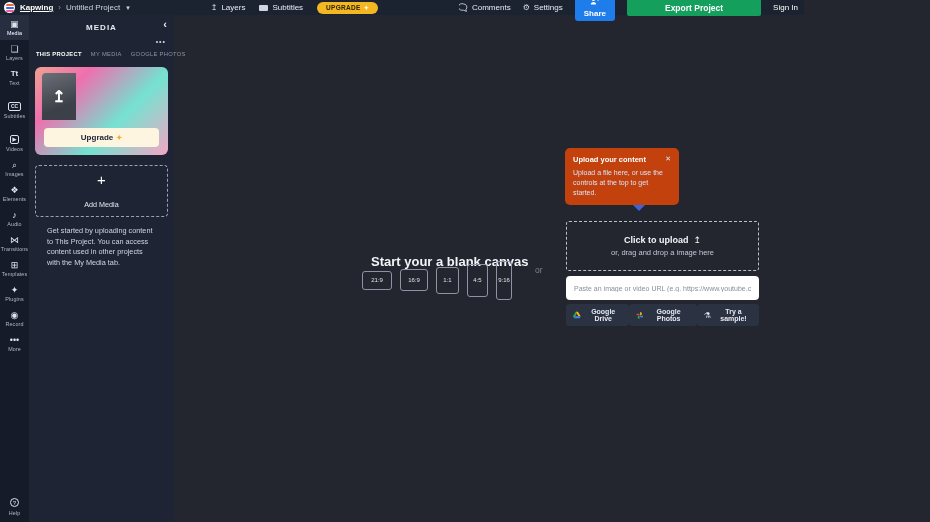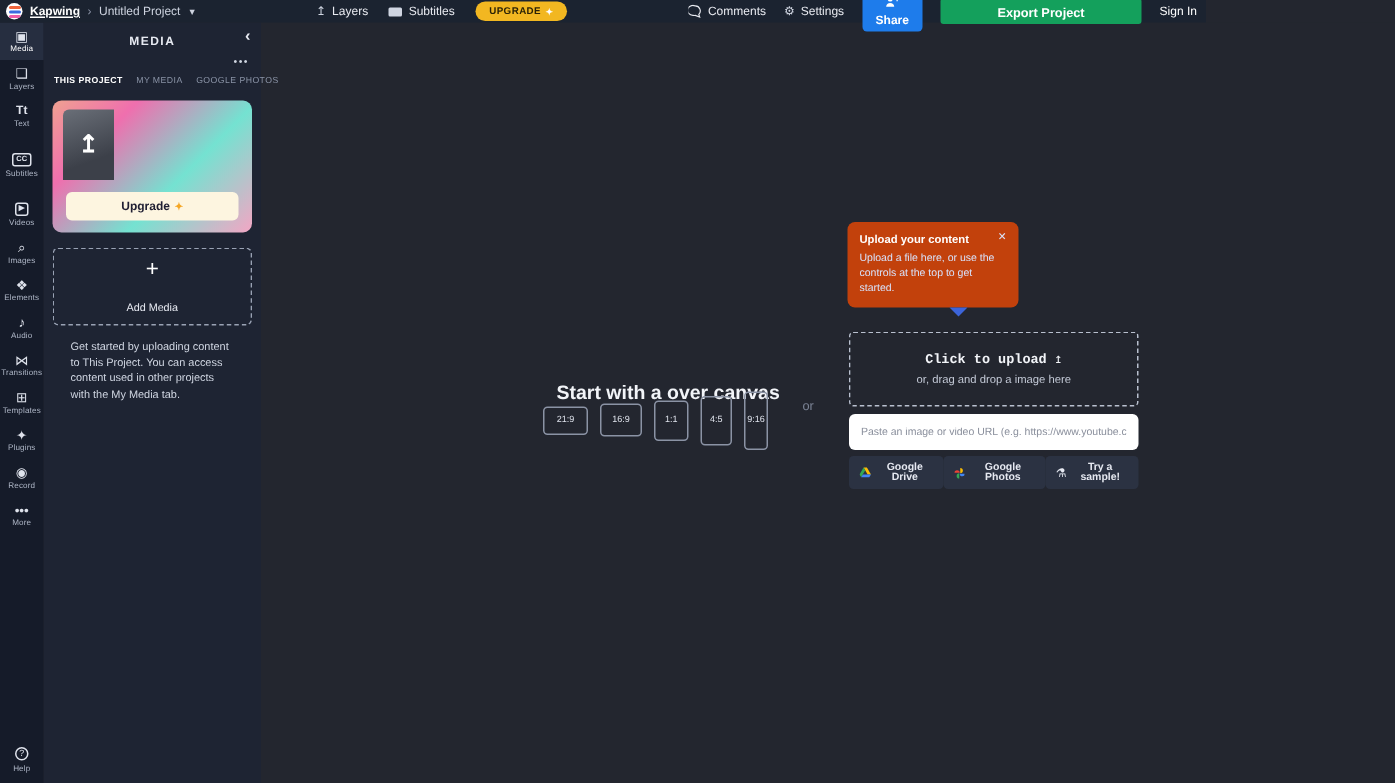--- a/index.html
+++ b/index.html
@@ -98,21 +98,21 @@
   .tooltip:after { content:""; position:absolute; left:68px; bottom:-6px; border:6px solid transparent;
                    border-top-color:#3c64da; border-bottom:none; }
   .tip-head { display:flex; justify-content:space-between; align-items:flex-start; }
   .tip-title { font-size:7.5px; font-weight:bold; }
   .tip-close { font-size:7px; color:#dbe4fb; cursor:pointer; line-height:7px; }
   .tip-body { font-size:7px; color:#d8e2fb; line-height:1.4; margin-top:4px; }
 
   .upload-box { position:absolute; left:392px; top:206px; width:193px; height:50px;
                 border:1px dashed #b9c0cf; border-radius:3px; display:flex; flex-direction:column;
                 align-items:center; justify-content:center; cursor:pointer; }
-  .ub-title { font-size:9px; font-weight:bold; color:#f2f4f8; display:flex; align-items:center; gap:5px;font-family:Liberation Mono, monospace; }
+  .ub-title { font-size:9px; font-weight:bold; color:#f2f4f8; display:flex; align-items:center; gap:5px; }
   .ub-title .up { font-size:9px; font-weight:normal; }
   .ub-sub { font-size:7.5px; color:#c3c9d6; margin-top:3px; }
 
   .url-input { position:absolute; left:392px; top:261px; width:193px; height:24px; background:#fff;
                border:none; border-radius:4px; padding:0 8px; font-size:7px; color:#333;
                font-family:"Liberation Sans", sans-serif; }
   .url-input::placeholder { color:#8a8f9c; }
 
   .action-row { position:absolute; left:392px; top:289px; width:193px; display:flex; justify-content:space-between; }
   .action-btn { background:#2b3242; border:none; border-radius:3px; color:#e6e9f1; font-size:7px; font-weight:bold;
@@ -259,21 +259,21 @@
 
   <div class="add-media">
     <span class="add-plus">+</span>
     <span class="add-lab">Add Media</span>
   </div>
 
   <p class="panel-desc">Get started by uploading content to This Project. You can access content used in other projects with the My Media tab.</p>
 </aside>
 
 <main class="canvas">
-  <h1 class="canvas-heading">Start with a over canvas</h1>
+  <h1 class="canvas-heading">Start your a blank canvas</h1>
 
   <div class="ratio-row">
     <button class="ratio-btn">21:9</button>
     <button class="ratio-btn">16:9</button>
     <button class="ratio-btn">1:1</button>
     <button class="ratio-btn">4:5</button>
     <button class="ratio-btn">9:16</button>
   </div>
 
   <span class="or-label">or</span>

